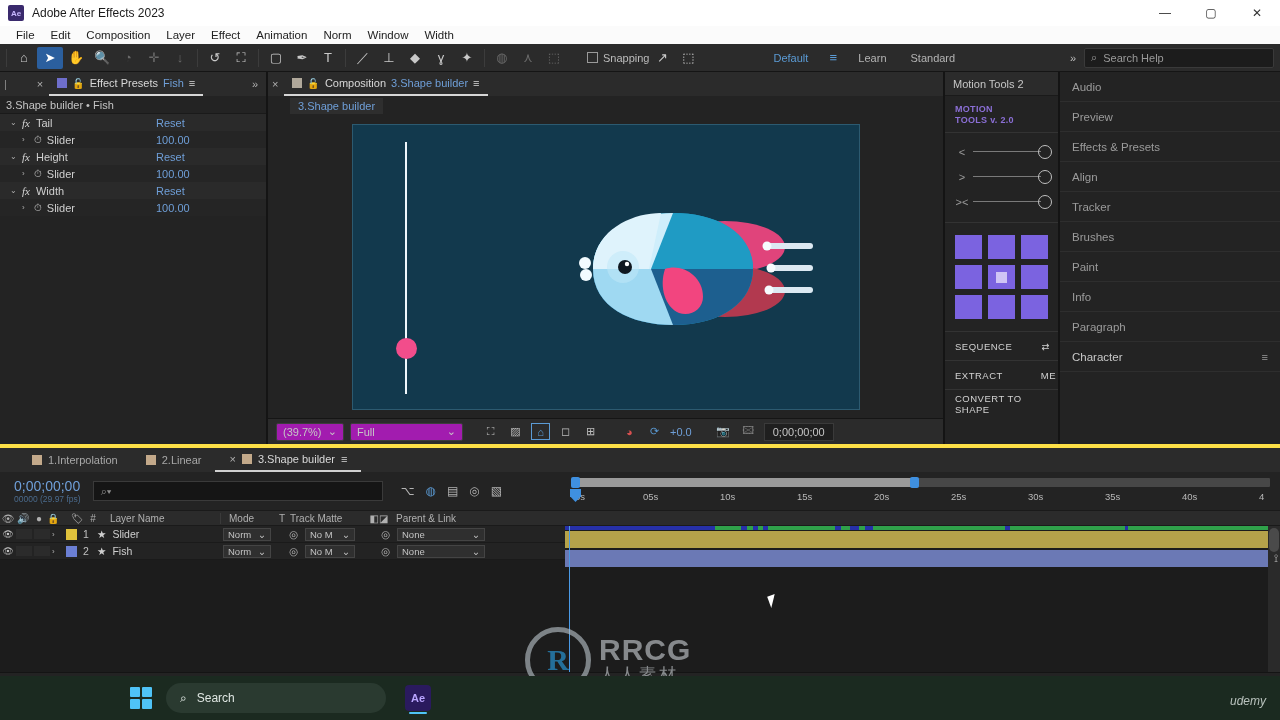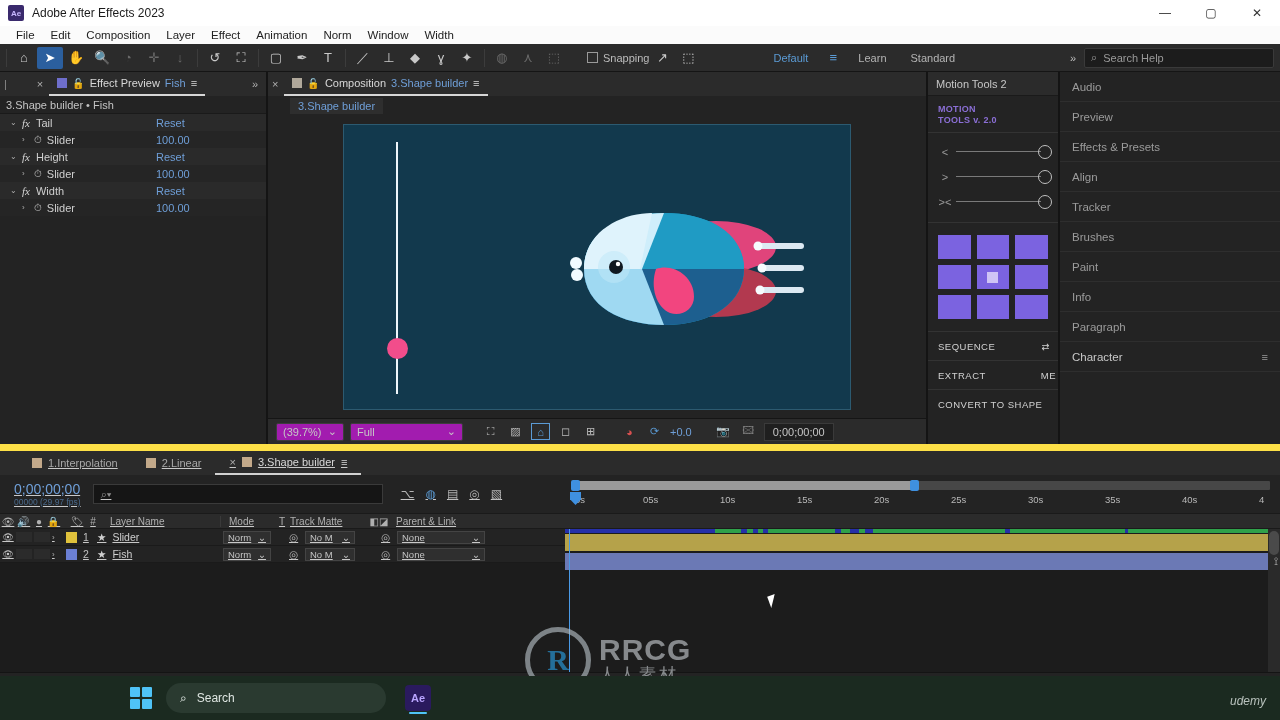--- a/index.html
+++ b/index.html
@@ -120,21 +120,21 @@
     width:19px; height:17px; display:flex; align-items:center; justify-content:center;
     color:#bdbdbd; font-size:11px; border:1px solid transparent;
   }
   .cb-ic.sel { border-color:#5b9bd5; color:#5b9bd5; }
   .tc-box {
     height:18px; background:#1f1f1f; border:1px solid #3a3a3a;
     display:flex; align-items:center; padding:0 8px; color:#c6c6c6; font-size:11px;
   }
 
   
-  .motion-panel { width:132px; background:#232323; border-right:2px solid #141414; }
+  .motion-panel { width:115px; background:#232323; border-right:2px solid #141414; }
   .mt-head {
     height:24px; background:#2b2b2b; display:flex; align-items:center;
     padding-left:8px; font-size:11px; color:#c6c6c6; border-bottom:1px solid #1a1a1a;
   }
   .mt-logo { padding:8px 0 6px 10px; color:#8b6fd6; font-weight:bold; font-size:9px; line-height:11px; letter-spacing:.3px;}
   .mt-sliders { padding:6px 6px 8px 6px; border-top:1px solid #333; border-bottom:1px solid #333; }
   .mt-srow { display:flex; align-items:center; height:25px; }
   .mt-sicon { width:22px; color:#9b9b9b; font-size:11px; text-align:center; }
   .mt-track { flex:1; height:1px; background:#7a7a7a; }
   .mt-circ { width:14px; height:14px; border:1.6px solid #c0c0c0; border-radius:50%; margin-left:-3px;}
@@ -151,21 +151,21 @@
   
   .right-panel { width:220px; background:#232323; }
   .rp-item {
     height:30px; display:flex; align-items:center; padding:0 12px;
     font-size:11.5px; color:#9b9b9b; border-bottom:1px solid #2e2e2e;
   }
   .rp-item.strong { color:#c9c9c9; }
   .hamb { margin-left:auto; color:#9b9b9b; font-size:11px; }
 
   
-  .timeline { height:246px; background:#4d7c0f; border-top:7px solid #fde047; display:flex; flex-direction:column;text-decoration:underline; }
+  .timeline { height:246px; background:#4d7c0f; border-top:4px solid #fde047; display:flex; flex-direction:column; }
   .tl-tabs { height:24px; background:#2b2b2b; display:flex; align-items:center; padding-left:18px; }
   .tl-tab {
     display:flex; align-items:center; gap:6px; padding:0 14px; height:24px;
     font-size:11px; color:#a8a8a8;
   }
   .tl-tab.active { color:#d8d8d8; border-bottom:2px solid #d0d0d0; }
   .tl-upper { display:flex; height:38px; background:#232323; }
   .tl-tcarea { width:565px; display:flex; align-items:center; padding-left:14px; gap:12px; }
   .tc-big { color:#6f9fd8; font-size:14px; line-height:15px; }
   .tc-sub { color:#4a6a8c; font-size:8.5px; }
@@ -339,21 +339,21 @@
 
   <div class="mainrow">
 
     <div class="effects-panel">
       <div class="panel-tabbar">
         <span style="color:#8a8a8a;margin-right:30px;">|</span>
         <span style="margin-right:6px;color:#b0b0b0">×</span>
         <div class="tab-active-ec">
           <span class="tab-sw"></span>
           <span style="font-size:10px">🔓</span>
-          <span>Effect Preview</span>
+          <span>Effect Presets</span>
           <span class="sub-blue">Fish</span>
           <span>≡</span>
         </div>
         <span style="margin-left:auto;margin-right:8px;color:#b0b0b0;">»</span>
       </div>
       <div class="ec-sub">3.Shape builder • Fish</div>
 
       <div class="ec-row fx">
         <span class="arrow">⌄</span>
         <span class="fxlabel">fx</span>

